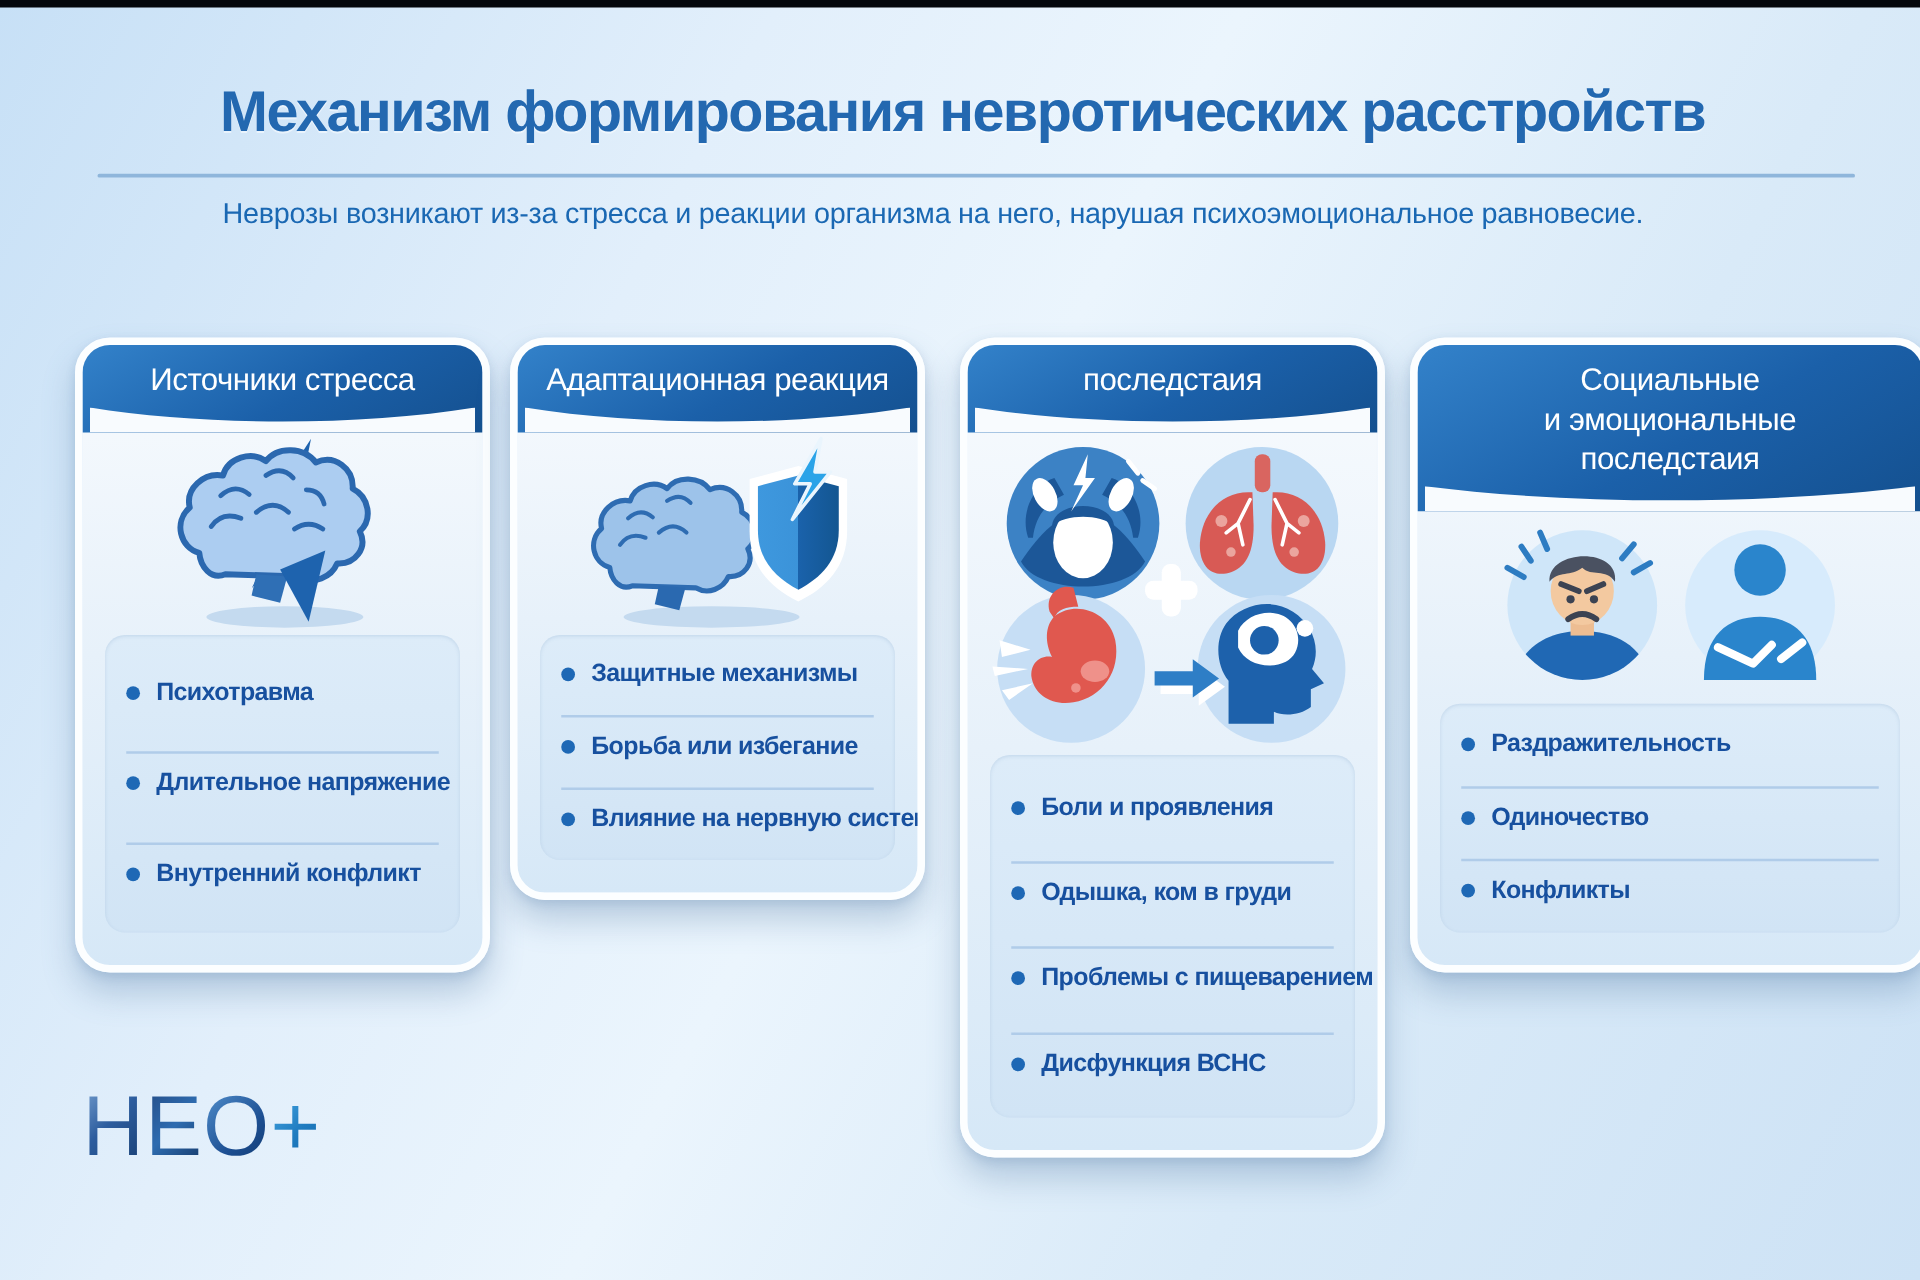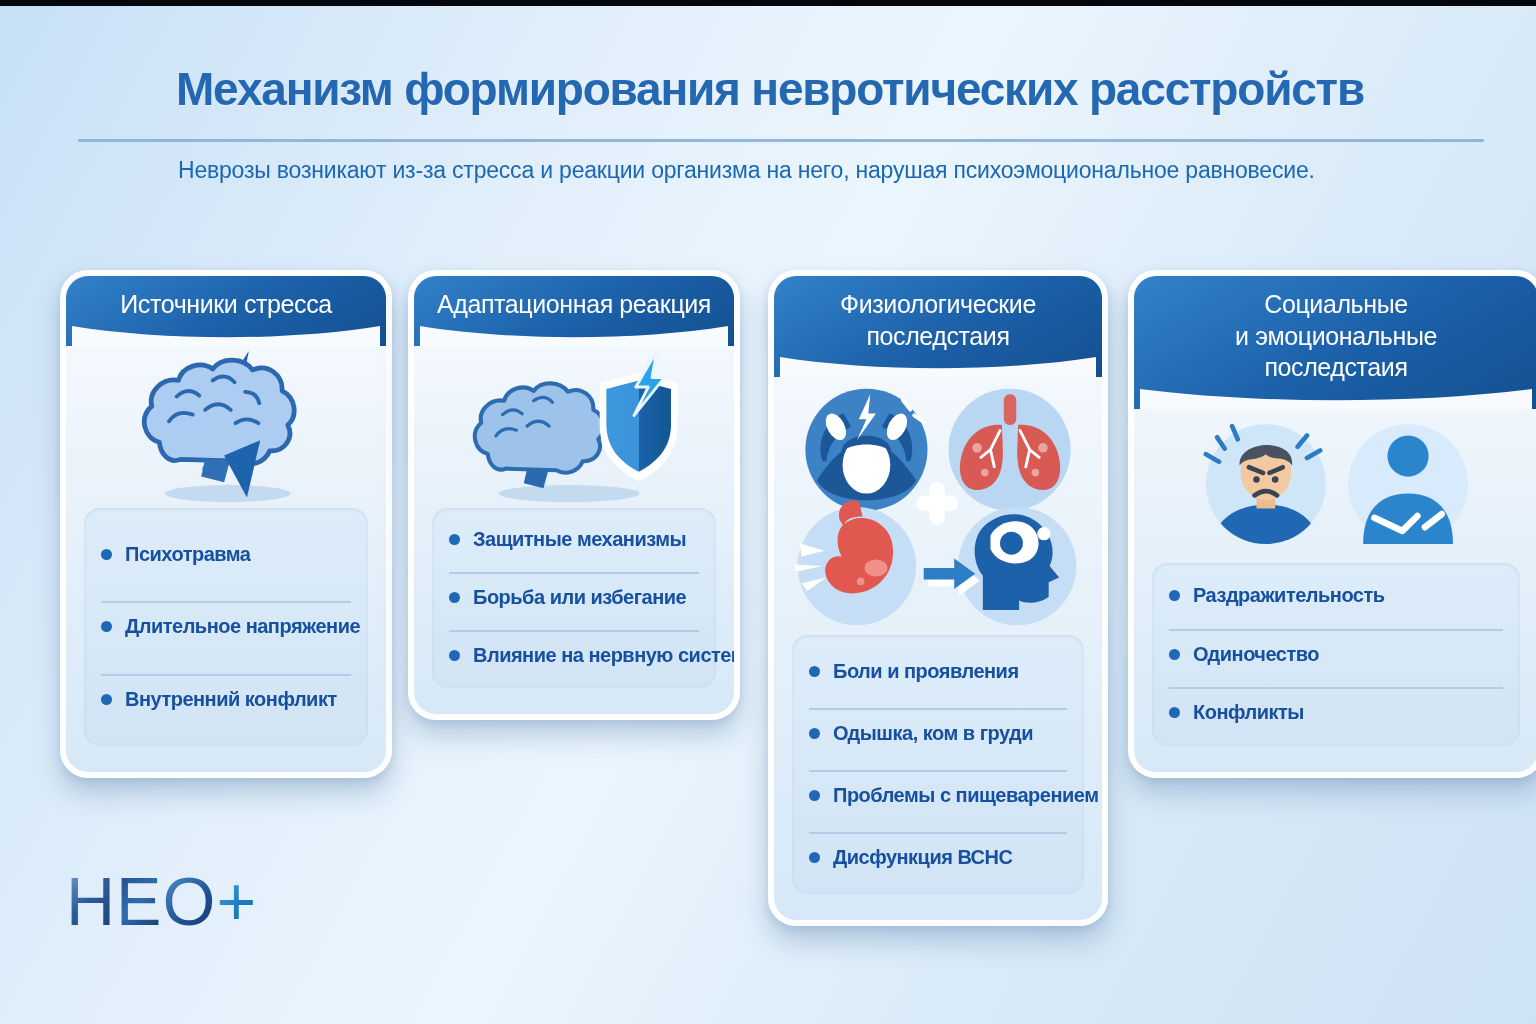--- a/index.html
+++ b/index.html
@@ -160,21 +160,20 @@
         </div>
       <div class="list-item">
           <span class="bullet"></span>
           <span class="item-text">Влияние на нервную систему</span>
         </div>
     </div>
   </div>
 
   <div class="card c3">
     <div class="card-header">
-      <span class="card-title-line">Физиологические</span>
       <span class="card-title-line">последстаия</span>
       <svg class="wave" viewBox="0 0 100 20" preserveAspectRatio="none">
         <path d="M0,0 C30,15 70,15 100,0 L100,20 L0,20 Z" fill="#f8fbfe"></path>
       </svg>
     </div>
     <div class="icon-area i3">
       <svg width="316" height="250" viewBox="0 0 330 262">
 
         <circle cx="90" cy="72" r="64" fill="#3c82c5"></circle>
         <path d="M38,104 C54,80 70,64 90,62 C110,64 126,80 142,104 C128,132 52,132 38,104 Z" fill="#1c5798"></path>

